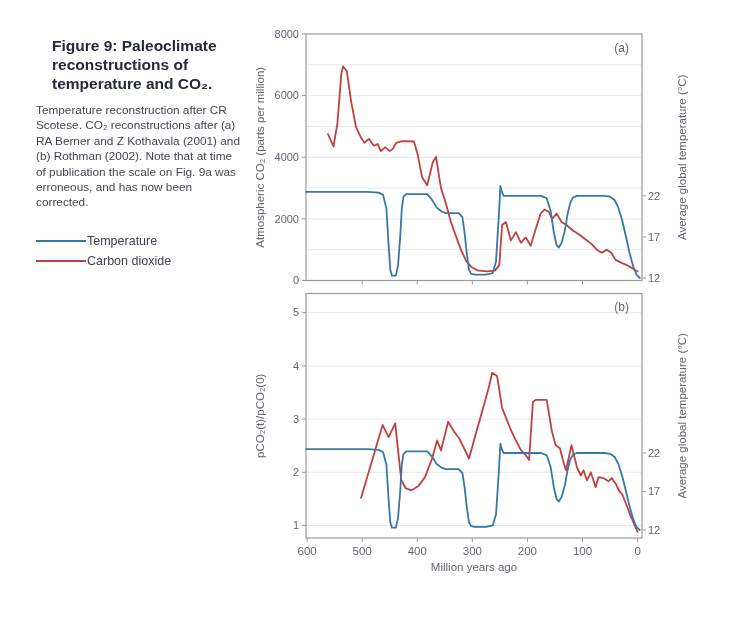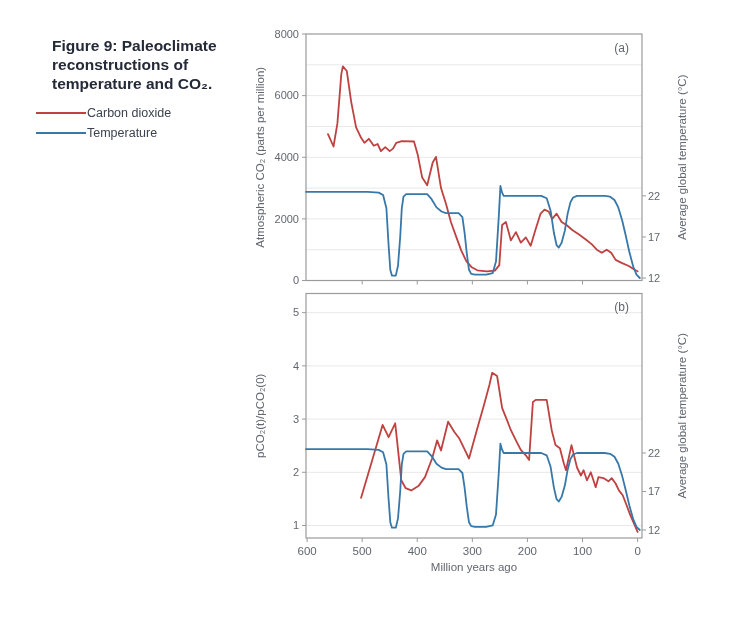--- a/index.html
+++ b/index.html
@@ -21,28 +21,29 @@
   .legend-swatch{display:inline-block;width:50px;height:0;border-top:2px solid #000;margin-right:1px;flex:none;}
   .legend-label{font-size:12.5px;color:#3c4250;}
   #charts{position:absolute;left:0;top:0;}
   #charts text{font-family:"Liberation Sans", sans-serif;}
 </style>
 </head>
 <body>
 
 <div class="caption">
   <h3>Figure 9: Paleoclimate reconstructions of temperature and CO₂.</h3>
+  <p>Temperature reconstruction after CR Scotese. CO₂ reconstructions after (a) RA Berner and Z Kothavala (2001) and (b) Rothman (2002). Note that at time of publication the scale on Fig. 9a was erroneous, and has now been corrected.</p>
   <div>
+    <div class="legend-item">
+      <span class="legend-swatch" style="border-top-color: rgb(56, 120, 168);"></span>
+      <span class="legend-label">Temperature</span>
+    </div>
     <div class="legend-item">
       <span class="legend-swatch" style="border-top-color: rgb(191, 65, 64);"></span>
       <span class="legend-label">Carbon dioxide</span>
-    </div>
-    <div class="legend-item">
-      <span class="legend-swatch" style="border-top-color: rgb(56, 120, 168);"></span>
-      <span class="legend-label">Temperature</span>
     </div>
   </div>
 </div>
 
 <svg id="charts" width="730" height="644" viewBox="0 0 730 644">
     <line x1="306" x2="642" y1="249.7" y2="249.7" stroke="#e8e8e8" stroke-width="1"></line>
     <line x1="306" x2="642" y1="218.9" y2="218.9" stroke="#e8e8e8" stroke-width="1"></line>
     <line x1="306" x2="642" y1="188.1" y2="188.1" stroke="#e8e8e8" stroke-width="1"></line>
     <line x1="306" x2="642" y1="157.3" y2="157.3" stroke="#e8e8e8" stroke-width="1"></line>
     <line x1="306" x2="642" y1="126.4" y2="126.4" stroke="#e8e8e8" stroke-width="1"></line>

